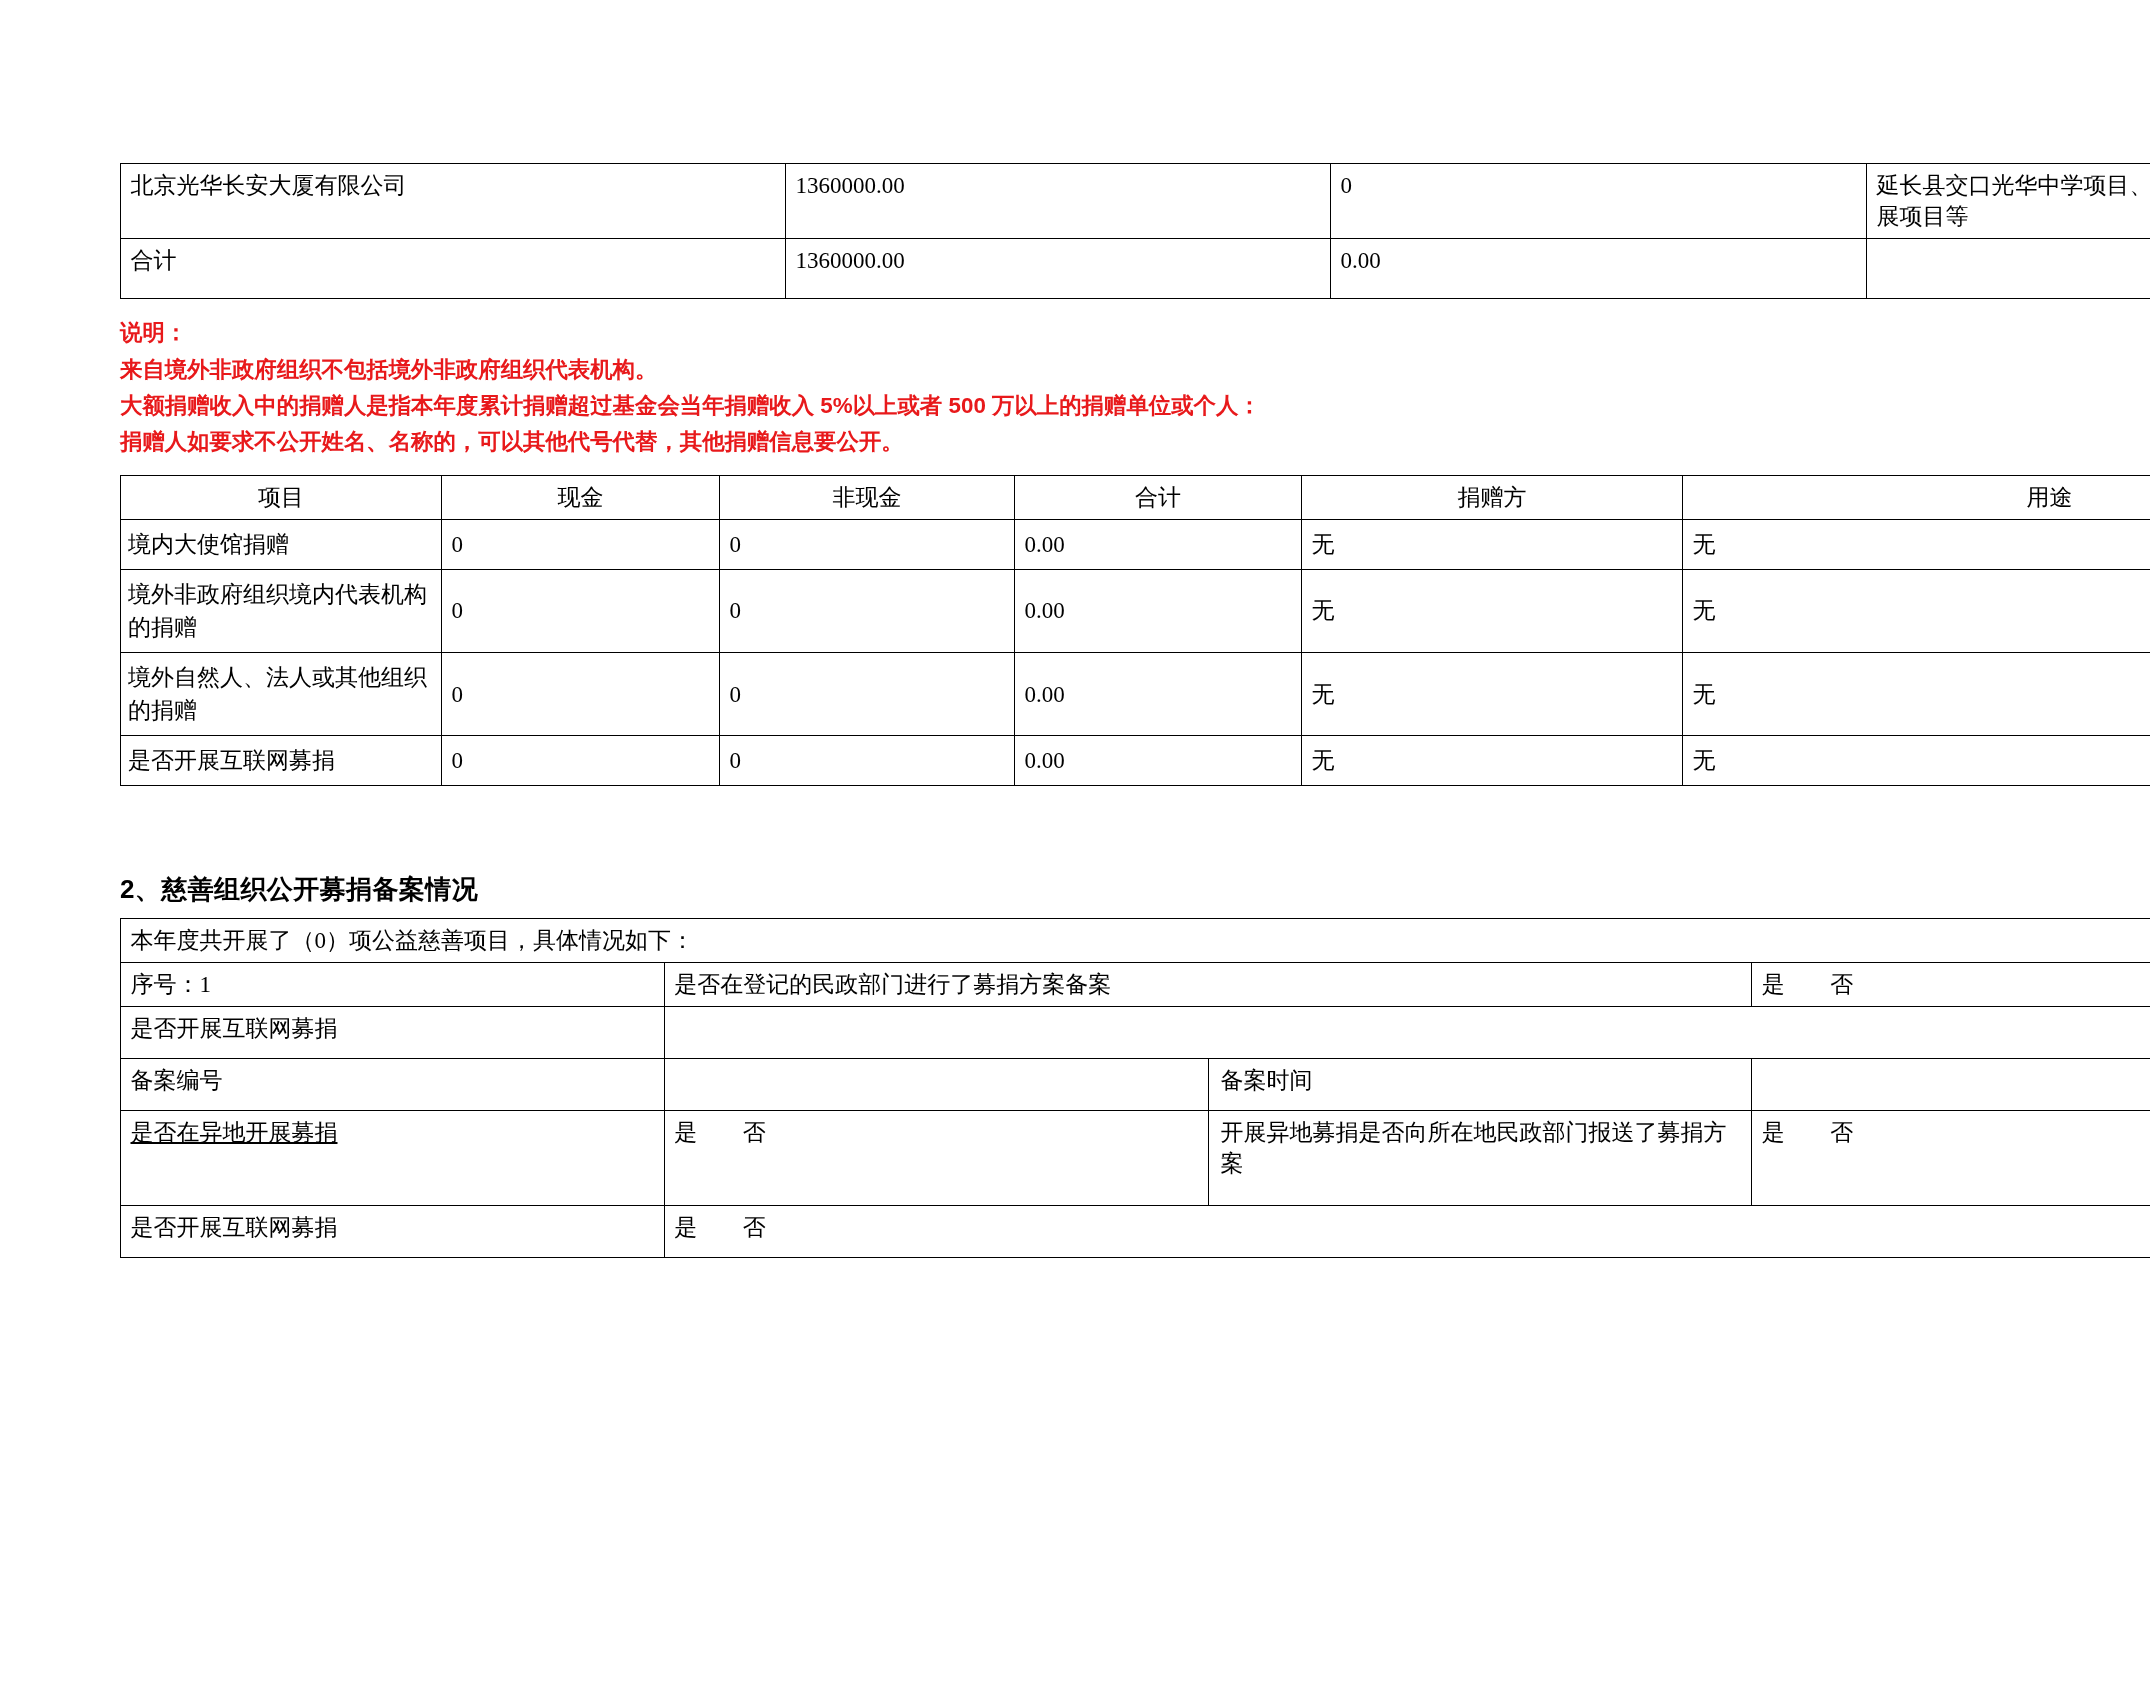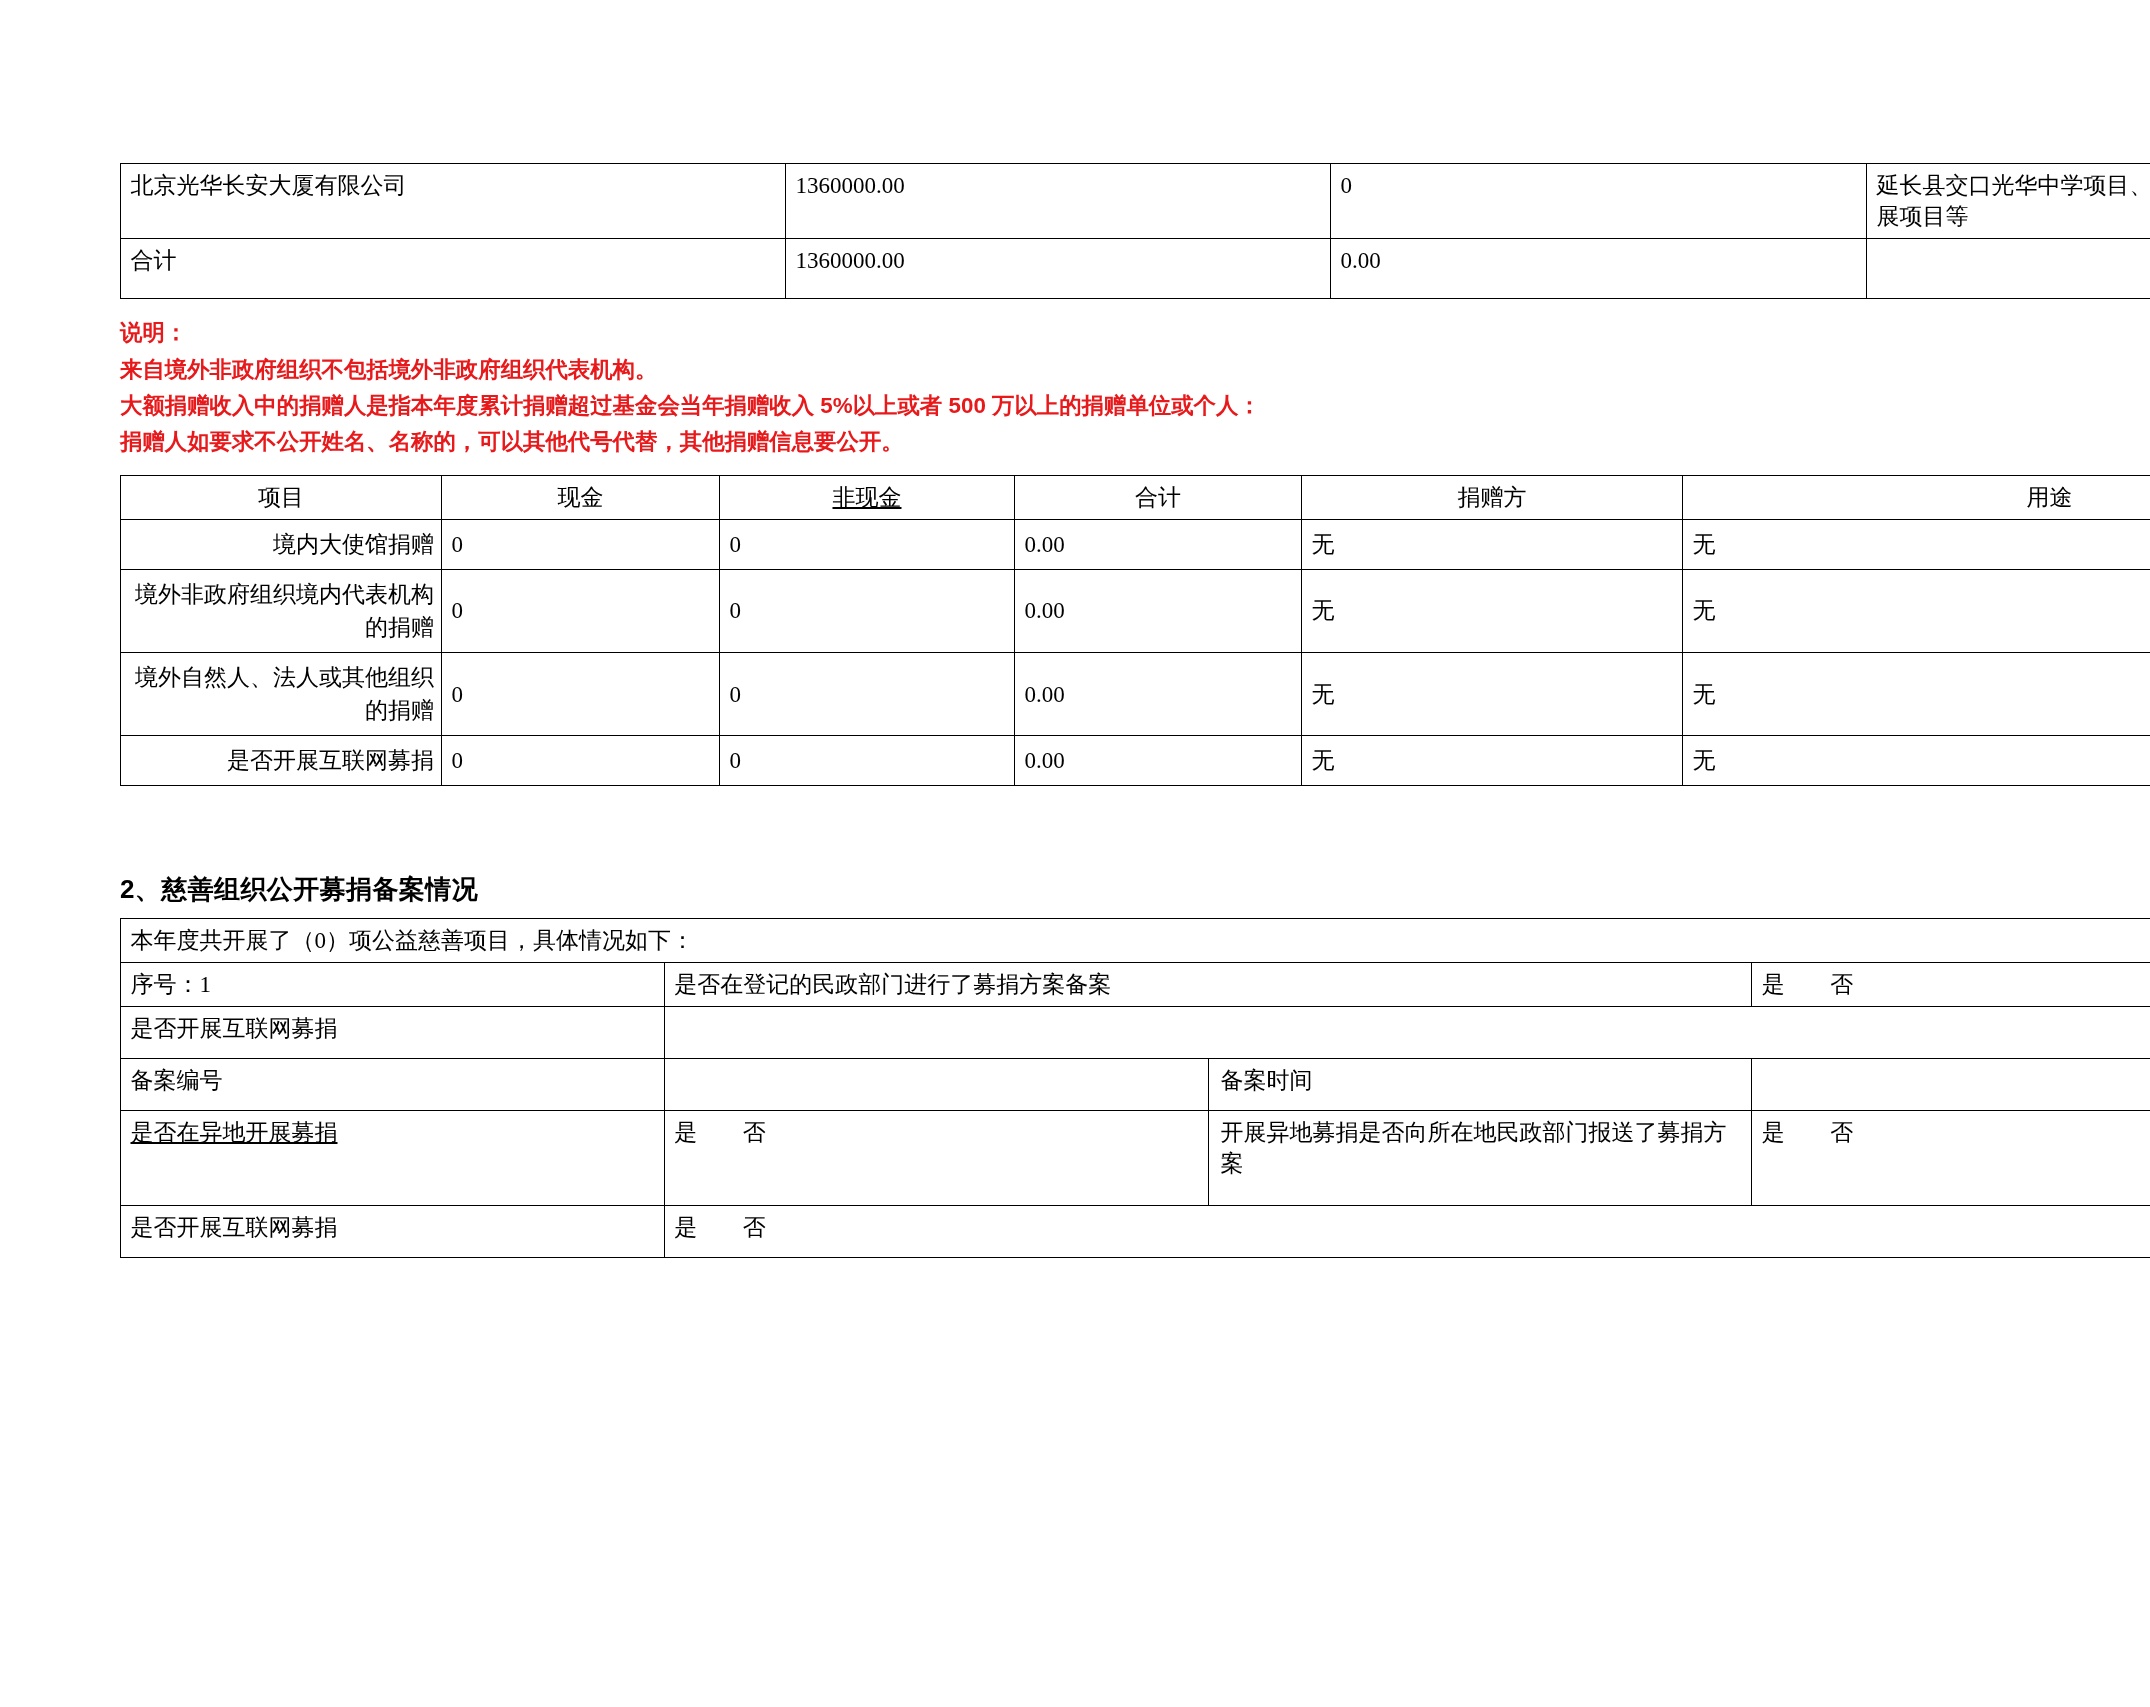--- a/index.html
+++ b/index.html
@@ -71,26 +71,26 @@
     margin-top: 14.6px;
   }
   .tbl-overseas td {
     font-size: 23px;
   }
   .tbl-overseas .hdr td {
     text-align: center;
   }
   .tbl-overseas .c1 { width: 301px; }
   .tbl-overseas .c2 { width: 258px; }
-  .tbl-overseas .c3 { width: 275px; text-decoration: underline; }
+  .tbl-overseas .c3 { width: 275px; }
   .tbl-overseas .c4 { width: 267px; }
   .tbl-overseas .c5 { width: 361px; }
   .tbl-overseas .c6 { width: 714px; }
   .tbl-overseas .rowlabel {
-    text-align: right;
+    text-align: left;
     vertical-align: middle;
     line-height: 1.45;
     padding: 7.7px 6.9px;
   }
   .tbl-overseas .val {
     vertical-align: middle;
   }
 
   .section-title {
     margin-top: 86px;

